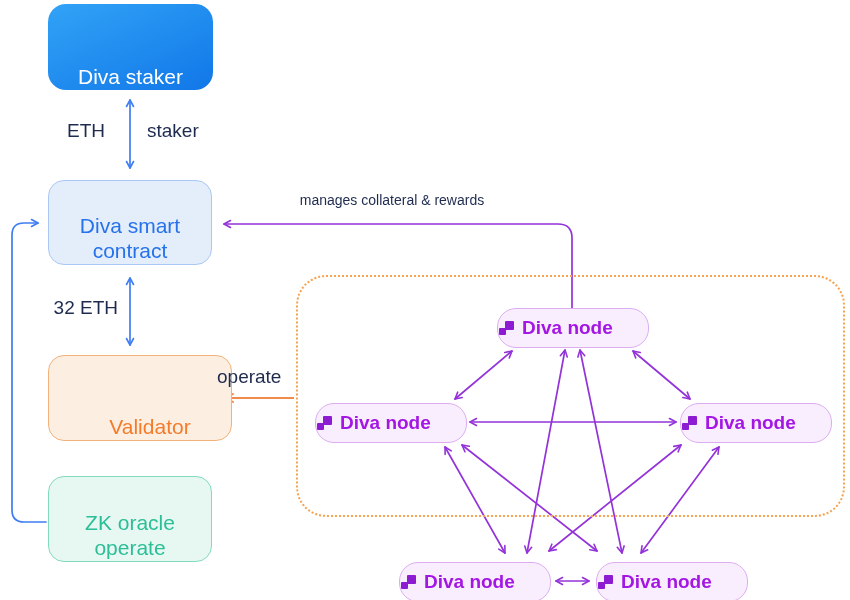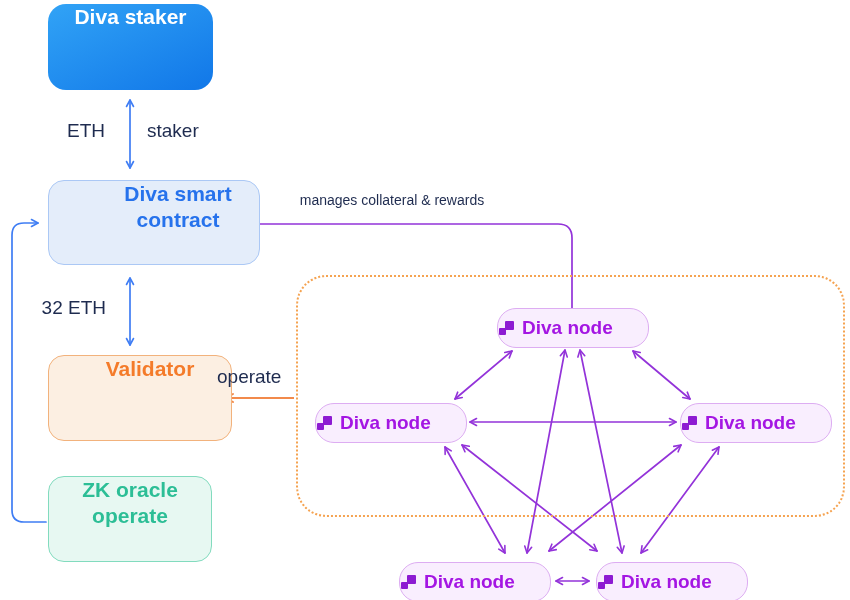--- a/index.html
+++ b/index.html
@@ -1,35 +1,35 @@
 <!DOCTYPE html>
 <html><head>
 <meta charset="utf-8">
 <style>
   html,body{margin:0;padding:0;background:#ffffff;}
   body{font-family:"Liberation Sans",sans-serif;}
   .stage{position:relative;width:850px;height:600px;background:#ffffff;overflow:hidden;}
   svg.wires{position:absolute;left:0;top:0;width:850px;height:600px;pointer-events:none;}
 
-  .box{position:absolute;display:flex;align-items:flex-start;justify-content:center;
-       text-align:center;font-weight:700;line-height:1.22;}
+  .box{position:absolute;display:flex;align-items:flex-end;justify-content:center;
+       text-align:center;font-weight:400;line-height:1.22;}
   .staker{left:48px;top:4px;width:165px;height:86px;border-radius:18px;
           background:linear-gradient(155deg,#31a3f6 0%,#1177e8 100%);
           color:#ffffff;font-size:21px;}
   .smart{left:48px;top:180px;width:162px;height:83px;border-radius:16px;
-         background:#e4edfa;border:1.5px solid #abc8f5;color:#2672ec;font-size:21px;padding-left:48px;}
+         background:#e4edfa;border:1.5px solid #abc8f5;color:#2672ec;font-size:21px;}
   .validator{left:48px;top:355px;width:162px;height:84px;border-radius:16px;
          background:#fcefe2;border:1.5px solid #f2b27c;color:#f47b2a;font-size:21px;padding-left:20px;}
   .oracle{left:48px;top:476px;width:162px;height:84px;border-radius:16px;
          background:#e7f8f2;border:1.5px solid #82dbbe;color:#2cbe96;font-size:21px;}
 
   .lbl{position:absolute;color:#1e2b4f;font-weight:400;font-size:19px;white-space:nowrap;}
   .lbl-eth{left:40px;top:120px;width:65px;text-align:right;}
   .lbl-diveth{left:147px;top:120px;}
-  .lbl-32eth{left:22px;top:297px;width:84px;text-align:right;}
+  .lbl-32eth{left:34px;top:297px;width:84px;text-align:right;}
   .lbl-manages{left:246px;top:192px;width:292px;text-align:center;font-size:14px;}
   .lbl-operate{left:217px;top:366px;}
   .lbl-cluster{left:698px;top:295px;font-size:17.5px;}
 
   .cluster-box{position:absolute;left:296px;top:275px;width:545px;height:238px;
                border:2px dotted #f5a351;border-radius:30px;}
 
   .pill{position:absolute;width:150px;height:38px;border-radius:19px;
         background:#f9eefe;border:1.5px solid #ddadf2;color:#a416e3;
         display:flex;align-items:center;gap:8px;

